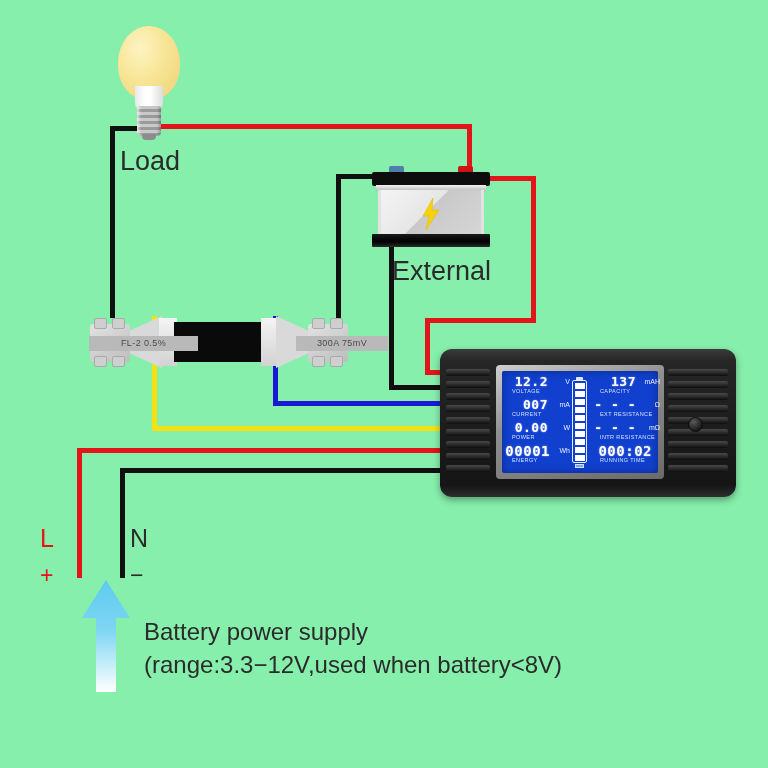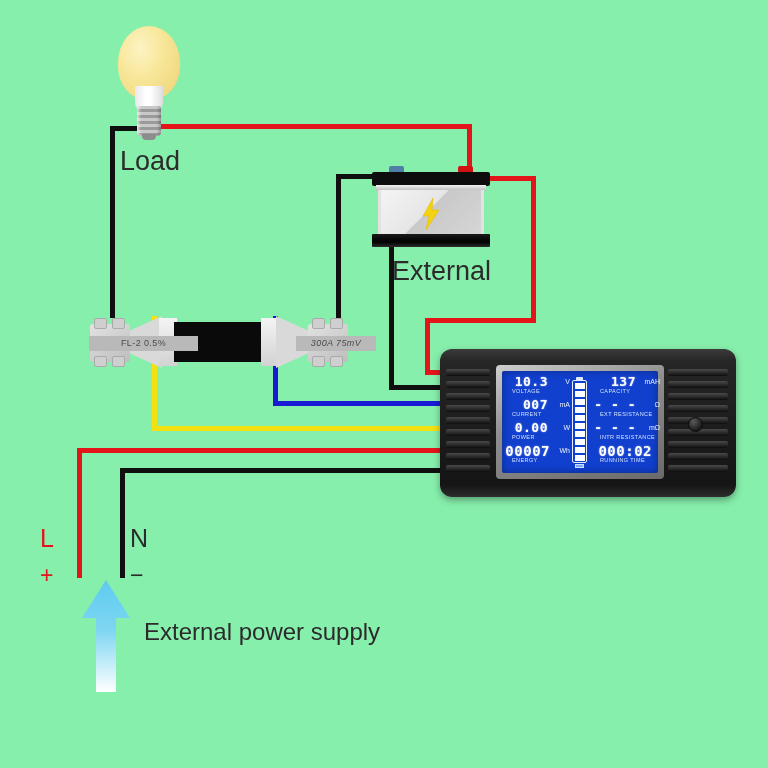--- a/index.html
+++ b/index.html
@@ -53,21 +53,21 @@
   .sh-wing.r{left:190px;clip-path:polygon(0 0,0 100%,100% 72%,100% 28%);}
   .sh-lug{position:absolute;top:10px;width:48px;height:46px;}
   .sh-lug.l{left:0;}
   .sh-lug.r{left:218px;}
   .lug-plate{position:absolute;left:4px;top:4px;width:40px;height:38px;
     background:linear-gradient(145deg,#e3e3e3,#bdbdbd);border-radius:3px;}
   .lug-bolt{position:absolute;width:13px;height:11px;background:#cfcfcf;border:1px solid #aaa;box-sizing:border-box;border-radius:2px;}
   .sh-label{position:absolute;top:26px;height:15px;background:#b9b9b9;color:#4b4b4b;
     font-size:9px;letter-spacing:.4px;line-height:15px;text-align:center;white-space:nowrap;}
   .sh-label.l{left:-38px;width:109px;margin-left:41px;}
-  .sh-label.r{left:210px;width:80px;font-style:italic;}
+  .sh-label.r{left:210px;width:92px;}
 
   
   #meter{position:absolute;left:440px;top:349px;width:296px;height:148px;
     background:linear-gradient(180deg,#3b3b3b 0%,#262626 8%,#1d1d1d 50%,#151515 92%,#2e2e2e 100%);
     border-radius:12px;box-shadow:0 3px 7px rgba(0,0,0,.35);}
   .mt-fin-col{position:absolute;top:20px;width:44px;height:108px;}
   .mt-fin-col.left{left:6px;}
   .mt-fin-col.right{left:228px;width:60px;}
   .mt-fin{position:absolute;left:0;width:100%;height:7px;border-radius:2px;
     background:linear-gradient(180deg,#4a4a4a,#202020 70%,#0d0d0d);}
@@ -213,36 +213,36 @@
         <div class="mt-fin" style="top: 84px;"></div>
         <div class="mt-fin" style="top: 96px;"></div>
       </div>
     <div class="mt-btn"></div>
 
     <div id="lcd-bezel">
       <div id="lcd">
 
         <div class="lcd-col left">
           <div class="lcd-row">
-            <span class="lcd-val">10.3</span>
+            <span class="lcd-val">12.2</span>
             <span class="lcd-unit">V</span>
             <span class="lcd-lbl">VOLTAGE</span>
           </div>
           <div class="lcd-row">
             <span class="lcd-val">007</span>
             <span class="lcd-unit">mA</span>
             <span class="lcd-lbl">CURRENT</span>
           </div>
           <div class="lcd-row">
             <span class="lcd-val">0.00</span>
             <span class="lcd-unit">W</span>
             <span class="lcd-lbl">POWER</span>
           </div>
           <div class="lcd-row">
-            <span class="lcd-val" style="right:20px;font-size:14px;">00007</span>
+            <span class="lcd-val" style="right:20px;font-size:14px;">00001</span>
             <span class="lcd-unit">Wh</span>
             <span class="lcd-lbl">ENERGY</span>
           </div>
         </div>
 
         <div id="lcd-gauge">
           <div class="gauge-nub"></div>
           <div class="gauge-body">
             <div class="gauge-seg"></div>
             <div class="gauge-seg"></div>
@@ -295,16 +295,17 @@
     </defs>
     <polygon points="24,0 48,38 34,38 34,112 14,112 14,38 0,38" fill="url(#ag)"></polygon>
   </svg>
 
   <div class="lbl" id="lbl-L">L</div>
   <div class="lbl" id="lbl-plus">+</div>
   <div class="lbl" id="lbl-N">N</div>
   <div class="lbl" id="lbl-minus">−</div>
 
   <div id="caption">
-    <div>External power supply</div>
+    <div>Battery power supply</div>
+    <div>(range:3.3−12V,used when battery&lt;8V)</div>
   </div>
 
 </div>
 
 </body></html>

